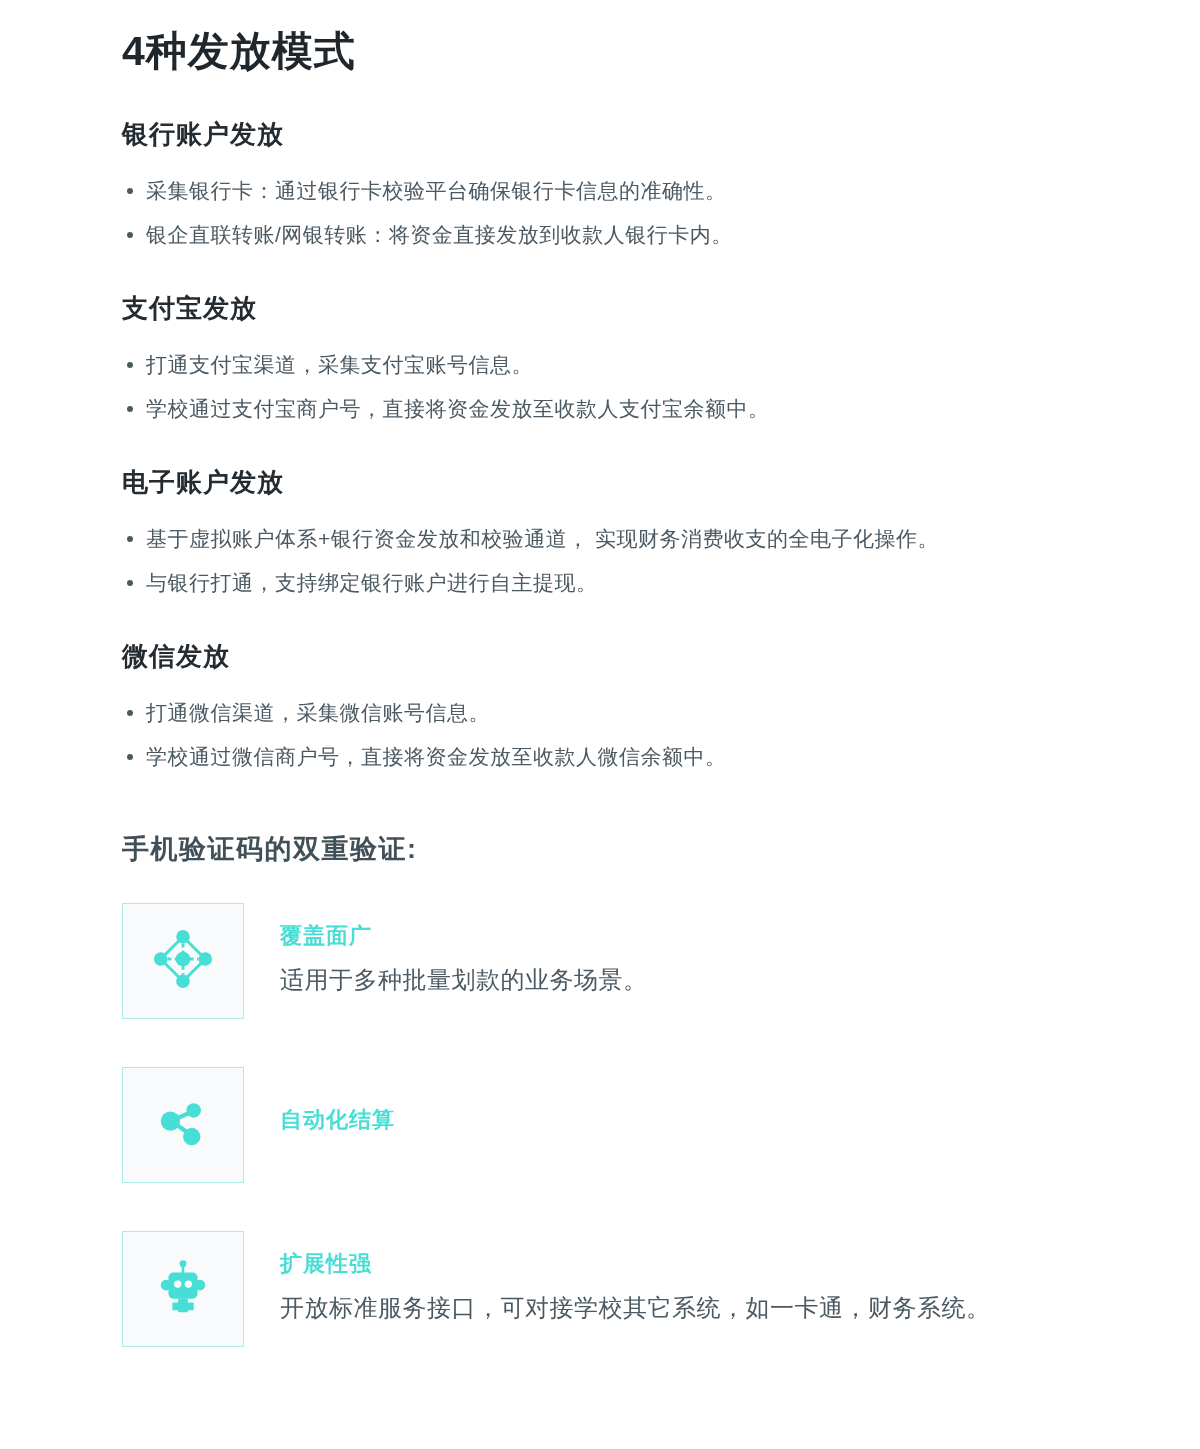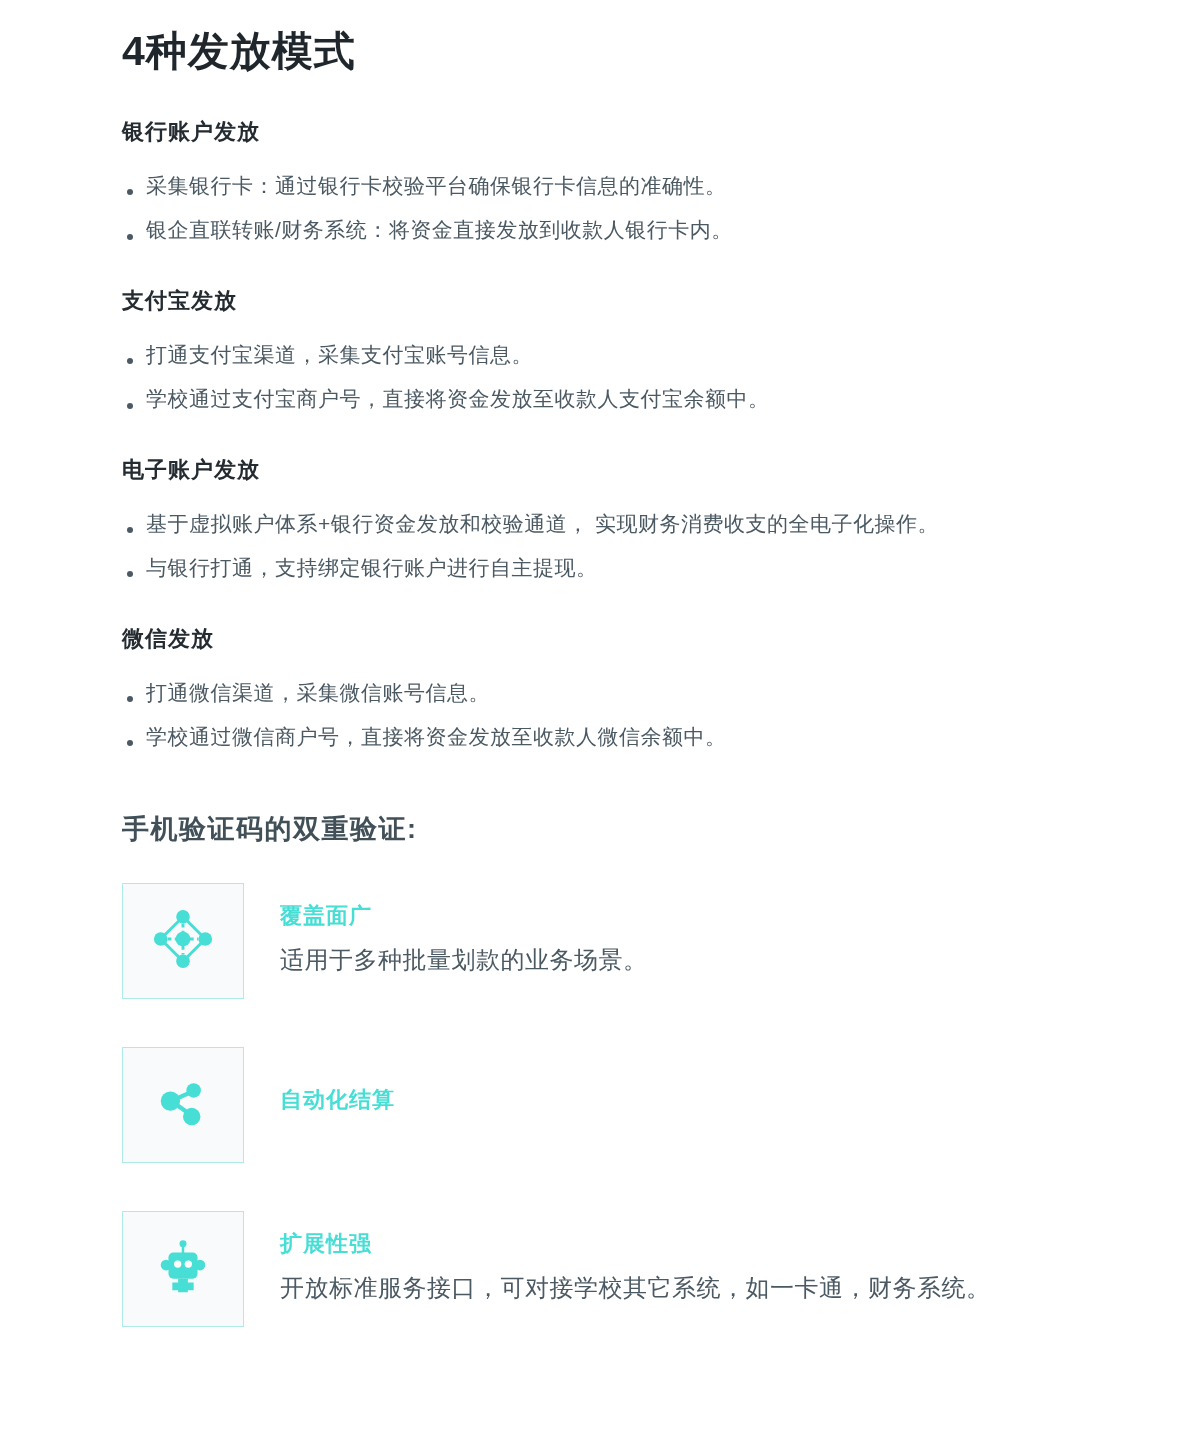--- a/index.html
+++ b/index.html
@@ -16,30 +16,30 @@
   .page-title {
     font-size: 41px;
     font-weight: 700;
     color: #1f262c;
     letter-spacing: 1px;
     margin-bottom: 12px;
   }
   .mode-section { margin-top: 40px; }
   .mode-section:first-of-type { margin-top: 38px; }
   .section-heading {
-    font-size: 22px;
+    font-size: 26px;
     font-weight: 700;
     color: #242b31;
     letter-spacing: 1px;
     margin-bottom: 24px;
   }
   ul.bullets { list-style: none; }
   ul.bullets li {
     display: flex;
-    align-items: center;
+    align-items: flex-start;
     font-size: 21px;
     line-height: 1.45;
     color: #4b5963;
     margin-bottom: 14px;
     letter-spacing: 0.5px;
   }
   .dot {
     flex: 0 0 auto;
     width: 6px;
     height: 6px;
@@ -97,21 +97,21 @@
 
   <section class="mode-section">
     <h2 class="section-heading">银行账户发放</h2>
     <ul class="bullets">
       <li>
         <span class="dot"></span>
         <span>采集银行卡：通过银行卡校验平台确保银行卡信息的准确性。</span>
       </li>
       <li>
         <span class="dot"></span>
-        <span>银企直联转账/财务系统：将资金直接发放到收款人银行卡内。</span>
+        <span>银企直联转账/网银转账：将资金直接发放到收款人银行卡内。</span>
       </li>
     </ul>
   </section>
 
   <section class="mode-section">
     <h2 class="section-heading">支付宝发放</h2>
     <ul class="bullets">
       <li>
         <span class="dot"></span>
         <span>打通支付宝渠道，采集支付宝账号信息。</span>

